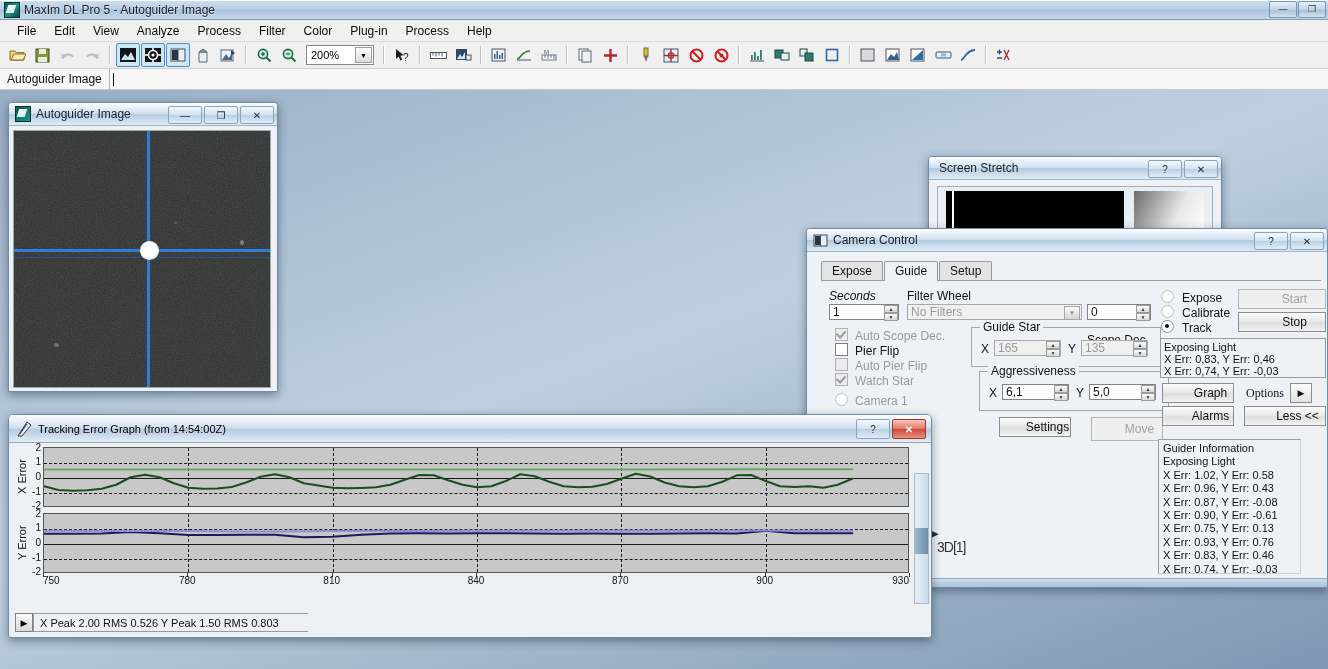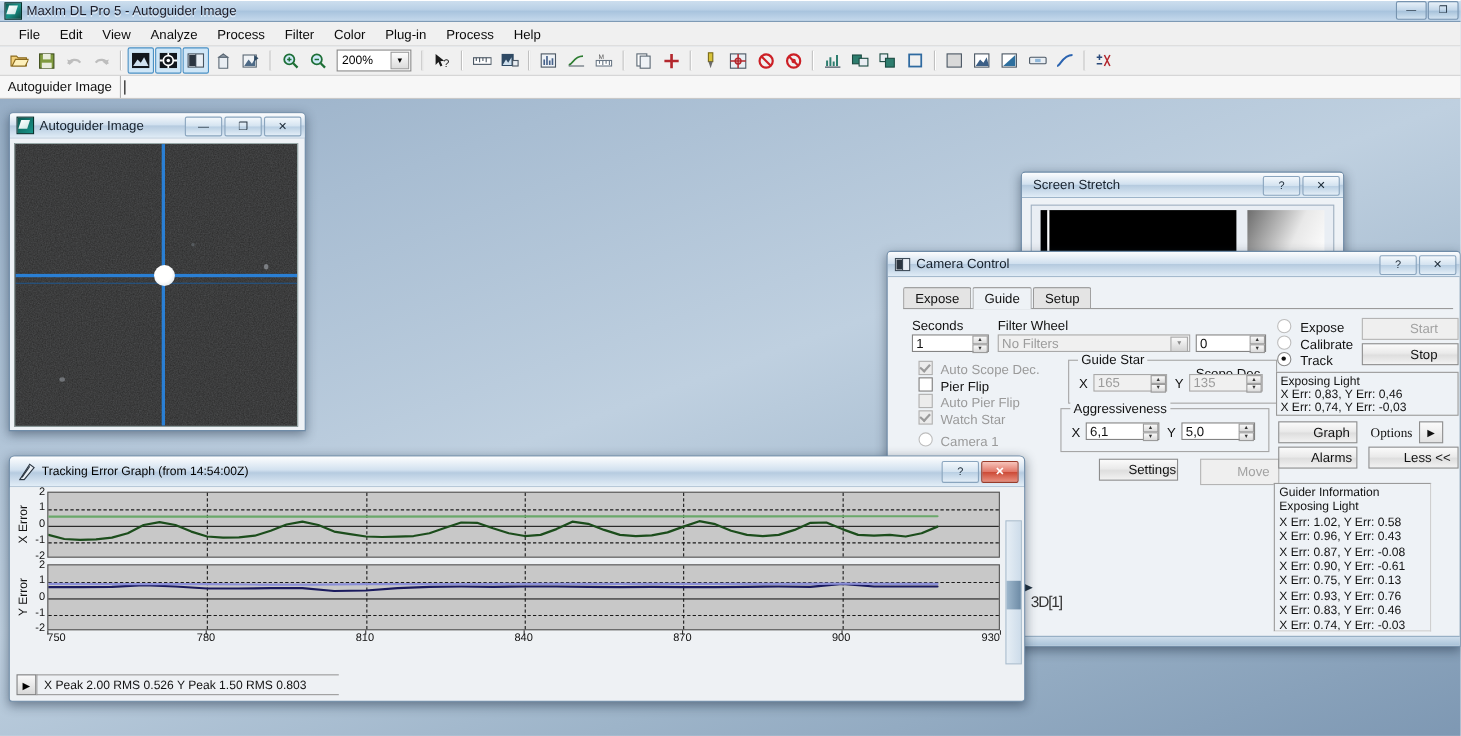--- a/index.html
+++ b/index.html
@@ -582,21 +582,21 @@
 
       <div class="tabs-row">
         <div class="tabitem"><span>Expose</span></div>
         <div class="tabitem sel"><span>Guide</span></div>
         <div class="tabitem"><span>Setup</span></div>
         <div class="tabitem plain"></div>
       </div>
 
       <div class="cc-grid">
 
-        <div class="lbl" style="position:absolute;left:16px;top:2px;">Seconds</div>
+        <div class="lbl" style="position:absolute;left:16px;top:2px;font-style:italic;">Seconds</div>
         <div class="field" style="position:absolute;left:16px;top:17px;width:70px;">
           <span>1</span>
           <span class="spin">
               <div>▲</div>
               <div>▼</div>
             </span>
         </div>
 
         <div class="lbl" style="position:absolute;left:94px;top:2px;">Filter Wheel</div>
         <div class="field dim" style="position:absolute;left:94px;top:17px;width:175px;">
@@ -647,21 +647,21 @@
           <span class="lbl" style="position:absolute;left:96px;top:14px;">Y</span>
           <div class="field dim" style="position:absolute;left:109px;top:12px;width:67px;align-items:center;">
             <span>135</span>
             <span class="spin">
                 <div>▲</div>
                 <div>▼</div>
               </span>
           </div>
         </div>
 
-        <div class="groupbox" style="left:151px;top:84px;width:188px;height:38px;">
+        <div class="groupbox" style="left:166px;top:84px;width:188px;height:38px;">
           <div class="gtitle">Aggressiveness</div>
           <span class="lbl" style="position:absolute;left:9px;top:14px;">X</span>
           <div class="field" style="position:absolute;left:22px;top:12px;width:67px;">
             <span>6,1</span>
             <span class="spin">
                 <div>▲</div>
                 <div>▼</div>
               </span>
           </div>
           <span class="lbl" style="position:absolute;left:96px;top:14px;">Y</span>

